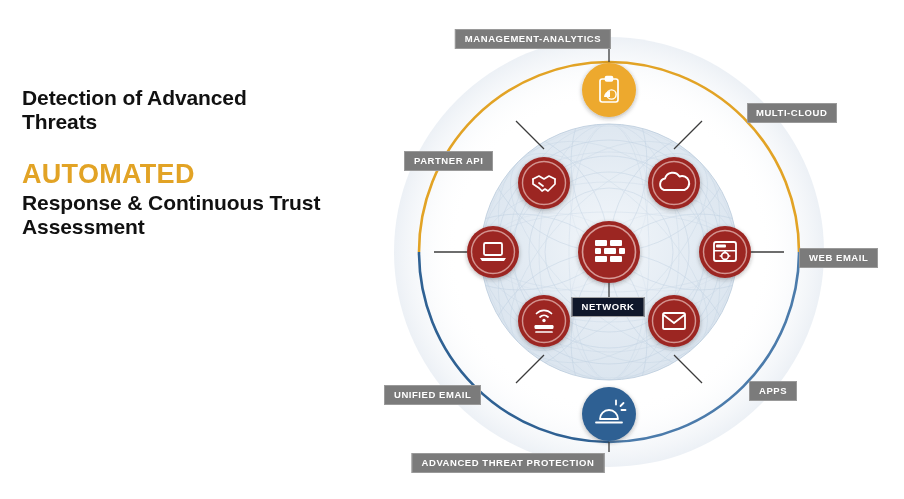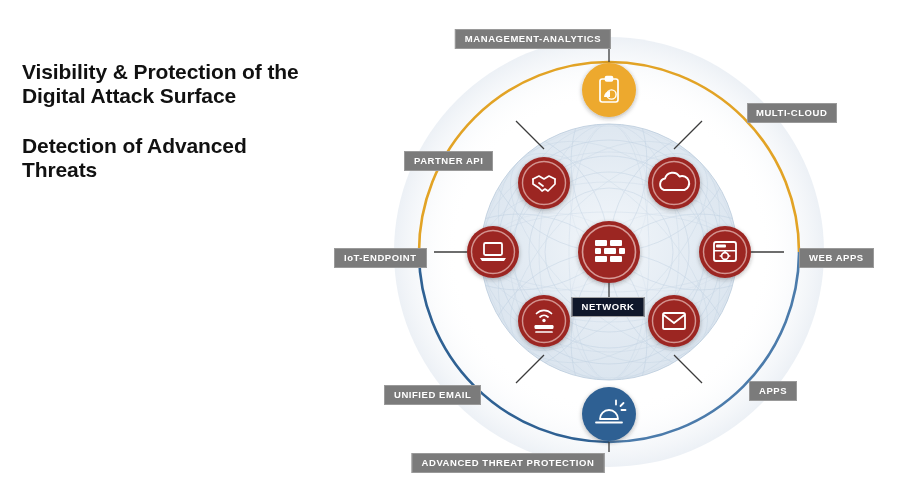--- a/index.html
+++ b/index.html
@@ -78,27 +78,30 @@
   .chip-email      { left: 419px; top: 381px; }
   .chip-atp        { left: 178px; top: 453px; transform: translateX(-50%); }
   .chip-network    { left: 278px; top: 297px; transform: translateX(-50%); }
 </style>
 </head>
 <body>
 
 <div id="pillars">
 
   <div class="pillar pillar-broad">
-    <div class="pillar-body">Visibility &amp; Protection of the Digital Attack Surface</div>
   </div>
 
   <div class="pillar pillar-integrated">
     <div class="pillar-body">Detection of Advanced Threats</div>
   </div>
 
+  <div class="pillar pillar-automated">
+    <div class="pillar-head">AUTOMATED</div>
+    <div class="pillar-body">Response &amp; Continuous Trust Assessment</div>
+  </div>
 
 </div>
 
 <div id="diagram">
 
   <svg id="diagram-svg" width="574" height="499" viewBox="0 0 574 499">
     <defs>
       <radialGradient id="innerGlow" cx="50%" cy="46%" r="54%">
         <stop offset="0%" stop-color="#f2f6fa"></stop>
         <stop offset="62%" stop-color="#e3ebf3"></stop>
@@ -270,20 +273,19 @@
         <line x1="290.5" y1="406" x2="293.5" y2="403"></line>
         <line x1="291.5" y1="410" x2="295.5" y2="410"></line>
       </g>
     </g>
 
   </svg>
 
   <div class="chip chip-management">MANAGEMENT-ANALYTICS</div>
   <div class="chip chip-partner">PARTNER API</div>
   <div class="chip chip-multicloud">MULTI-CLOUD</div>
-  <div class="chip chip-iot">IoT-ENDPOINT</div>
-  <div class="chip chip-webapps">WEB APPS</div>
+  <div class="chip chip-webapps">WEB EMAIL</div>
   <div class="chip chip-unified">UNIFIED EMAIL</div>
   <div class="chip chip-email">APPS</div>
   <div class="chip chip-atp">ADVANCED THREAT PROTECTION</div>
   <div class="chip center-chip chip-network">NETWORK</div>
 
 </div>
 
 </body></html>

